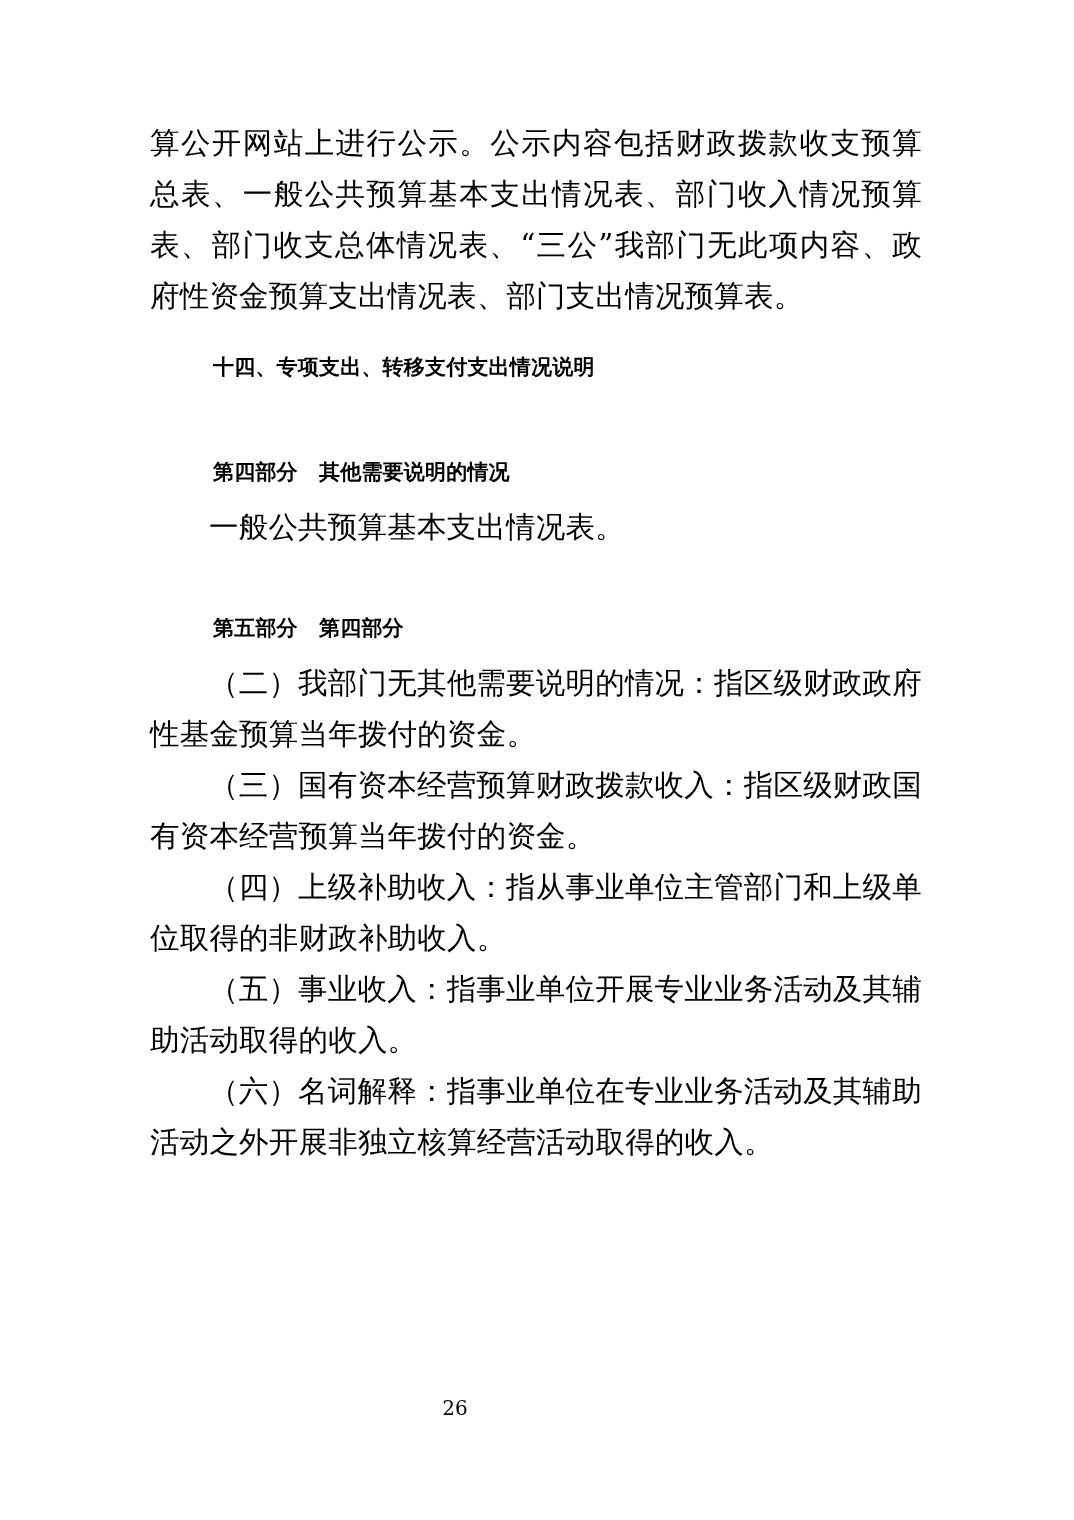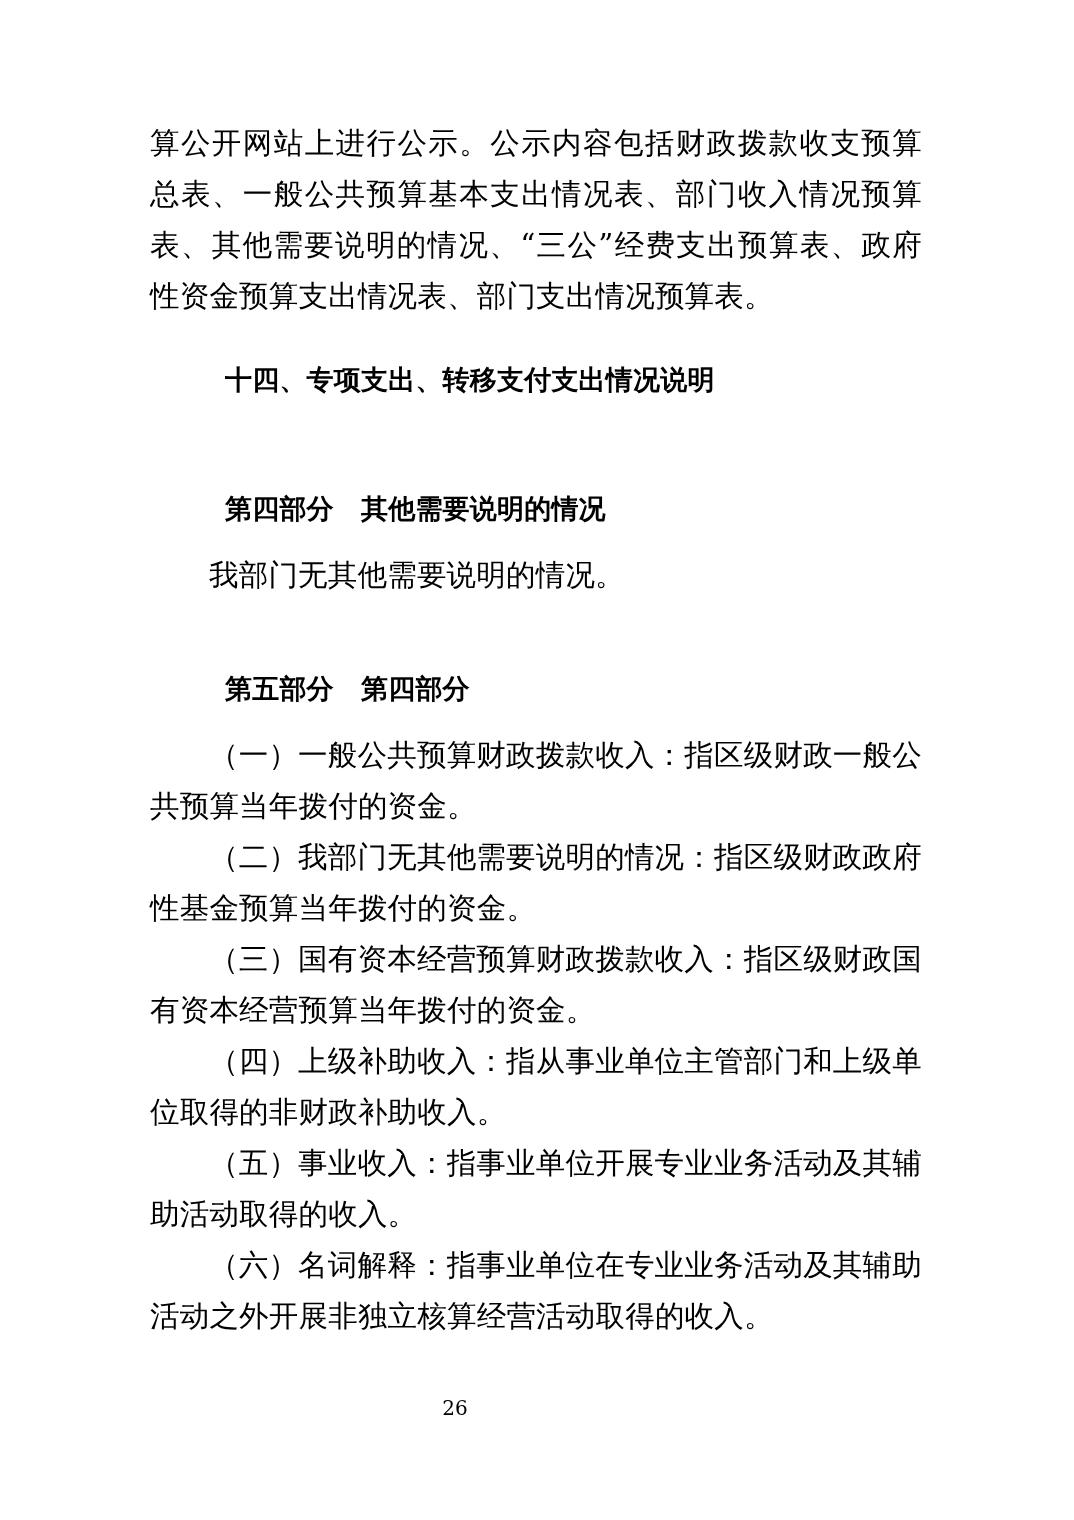--- a/index.html
+++ b/index.html
@@ -36,23 +36,23 @@
     text-align: justify;
     text-justify: inter-ideograph;
     margin: 0;
     letter-spacing: 0.2px;
     font-family: "DejaVu Serif", "Liberation Serif", serif;
   }
   .para.indent {
     text-indent: 59px;
   }
   .heading {
-    font-size: 27px;
+    font-size: 21px;
     line-height: 51px;
-    margin: 16px;
+    margin: 4px;
     text-indent: 59px;
     font-weight: bold;
     font-family: "DejaVu Sans", "Liberation Sans", sans-serif;
     letter-spacing: 0.2px;
   }
   .spacer-sm { height: 16px; }
   .spacer-md { height: 46px; }
   .page-number {
     position: absolute;
     left: 0;
@@ -63,38 +63,37 @@
     font-family: "DejaVu Serif", "Liberation Serif", serif;
     color: #000;
   }
 </style>
 </head>
 <body>
 
 <div class="page">
   <div class="content">
 
-    <p class="para">算公开网站上进行公示。公示内容包括财政拨款收支预算总表、一般公共预算基本支出情况表、部门收入情况预算表、其他需要说明的情况、“三公”经费支出预算表、政府性资金预算支出情况表、部门支出情况预算表。</p>
+    <p class="para">算公开网站上进行公示。公示内容包括财政拨款收支预算总表、一般公共预算基本支出情况表、部门收入情况预算表、部门收支总体情况表、“三公”我部门无此项内容、政府性资金预算支出情况表、部门支出情况预算表。</p>
 
     <div class="spacer-sm"></div>
 
     <p class="heading">十四、专项支出、转移支付支出情况说明</p>
 
 
     <div class="spacer-md"></div>
 
     <p class="heading">第四部分　其他需要说明的情况</p>
 
-    <p class="para indent">我部门无其他需要说明的情况。</p>
+    <p class="para indent">一般公共预算基本支出情况表。</p>
 
     <div class="spacer-md"></div>
 
     <p class="heading">第五部分　第四部分</p>
 
-    <p class="para indent">（一）一般公共预算财政拨款收入：指区级财政一般公共预算当年拨付的资金。</p>
 
     <p class="para indent">（二）我部门无其他需要说明的情况：指区级财政政府性基金预算当年拨付的资金。</p>
 
     <p class="para indent">（三）国有资本经营预算财政拨款收入：指区级财政国有资本经营预算当年拨付的资金。</p>
 
     <p class="para indent">（四）上级补助收入：指从事业单位主管部门和上级单位取得的非财政补助收入。</p>
 
     <p class="para indent">（五）事业收入：指事业单位开展专业业务活动及其辅助活动取得的收入。</p>
 
     <p class="para indent">（六）名词解释：指事业单位在专业业务活动及其辅助活动之外开展非独立核算经营活动取得的收入。</p>

